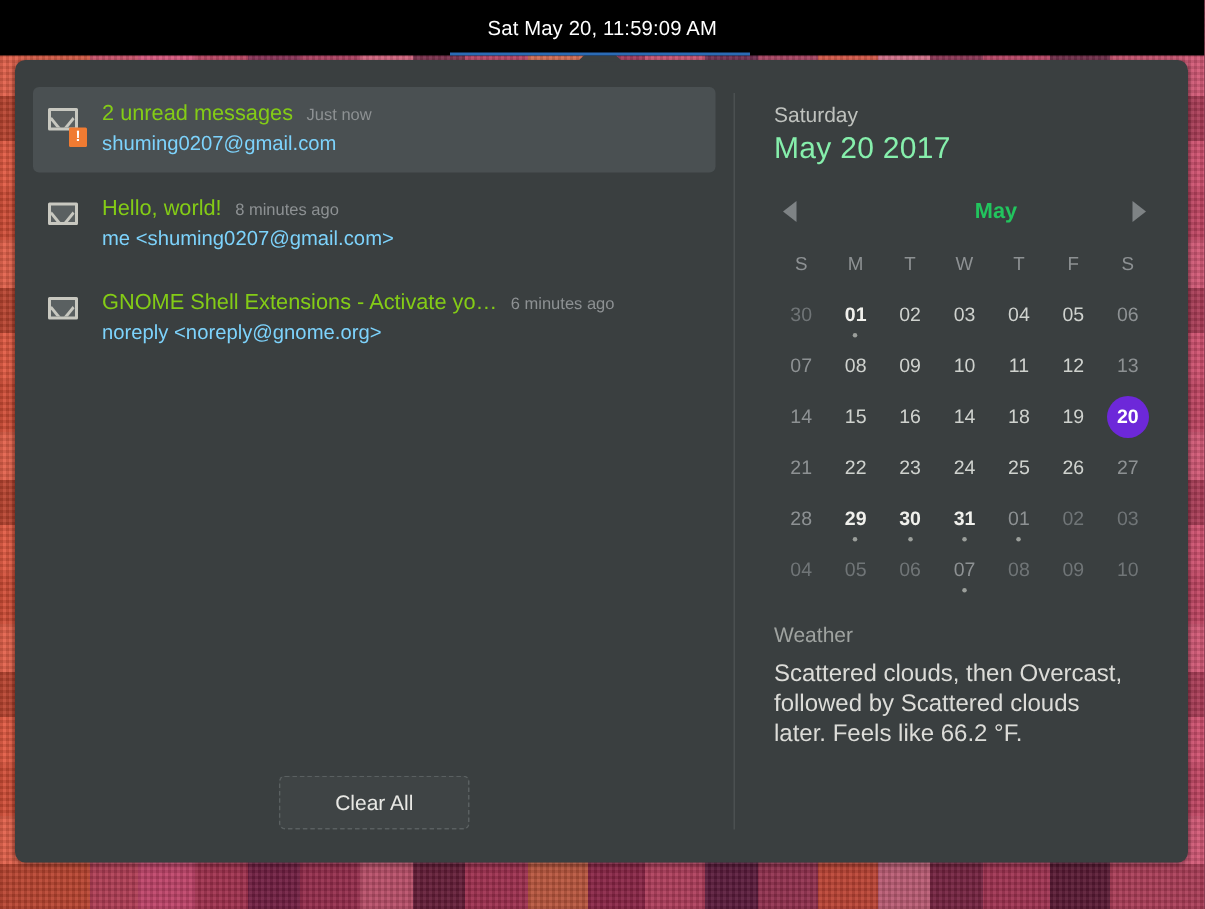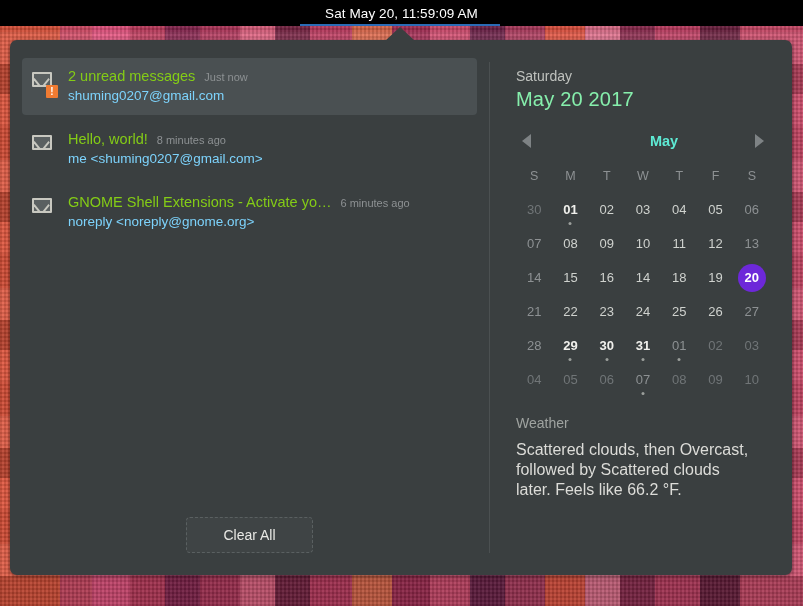--- a/index.html
+++ b/index.html
@@ -51,21 +51,21 @@
       repeating-linear-gradient(0deg,
         rgba(0,0,0,0.16) 0px, rgba(0,0,0,0.16) 30px,
         rgba(255,255,255,0.07) 30px, rgba(255,255,255,0.07) 62px,
         rgba(0,0,0,0.06) 62px, rgba(0,0,0,0.06) 96px,
         rgba(255,255,255,0.03) 96px, rgba(255,255,255,0.03) 128px);
   }
 
   
   #topbar {
     position:absolute; top:0; left:0;
-    width:803px; height:26px;
+    width:803px; height:37px;
     background:#000;
     display:flex; align-items:center; justify-content:center;
     z-index:20;
   }
   #clock {
     color:#ffffff;
     font-size:13.5px;
     letter-spacing:0.1px;
   }
   #topbar-underline {
@@ -234,21 +234,21 @@
     border-top:7px solid transparent;
     border-bottom:7px solid transparent;
     border-right:9px solid #7e8385;
   }
   #next-month-arrow {
     border-top:7px solid transparent;
     border-bottom:7px solid transparent;
     border-left:9px solid #7e8385;
   }
   #month-name {
-    color:#5eead4;
+    color:#22c55e;
     font-size:14.5px;
     font-weight:bold;
     margin-left:42px;
   }
 
   #calendar-grid {
     margin-top:12px;
     display:grid;
     grid-template-columns:repeat(7, 1fr);
     row-gap:0;

